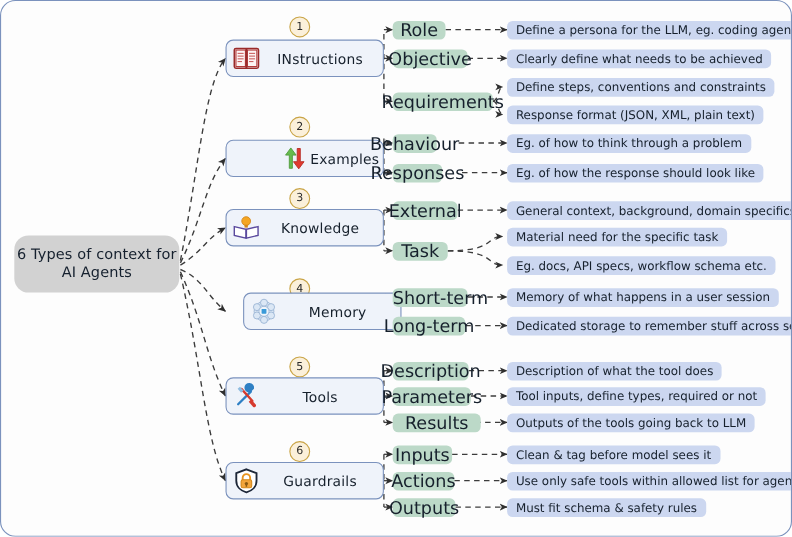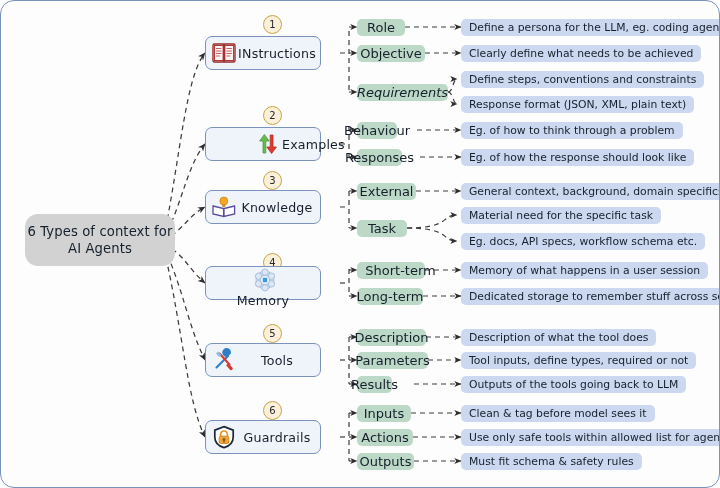--- a/index.html
+++ b/index.html
@@ -13,29 +13,29 @@
     box-sizing:border-box;
     border:1.6px solid #7b92bd;
     border-radius:14px;
     background:#fdfdfd;
     overflow:hidden;
   }
   #links{position:absolute;left:0;top:0;width:720px;height:488px;pointer-events:none;}
 
   
   .root{
-    position:absolute;left:24px;top:213px;width:150px;height:52px;
+    position:absolute;left:12px;top:213px;width:150px;height:52px;
     background:#d2d2d2;border-radius:13px;
     display:flex;align-items:center;justify-content:center;text-align:center;
     color:#15202e;font-size:13.2px;line-height:1.32;letter-spacing:.1px;
   }
 
   
   .topic{
-    position:absolute;height:34px;width:116px;
+    position:absolute;height:34px;width:144px;
     background:#eff3fa;border:1.4px solid #7b92bd;border-radius:7px;
     display:flex;align-items:center;box-sizing:border-box;padding-left:4px;
   }
   .topic .tlabel{
     flex:1;text-align:center;font-size:12.6px;color:#16202c;letter-spacing:.2px;
     padding-right:4px;
   }
   .ticon{width:28px;height:26px;flex:none;display:block;}
 
   
@@ -43,21 +43,21 @@
     position:absolute;width:17px;height:17px;border-radius:50%;
     background:#fbf0da;border:1.4px solid #c9a446;
     display:flex;align-items:center;justify-content:center;
     font-size:10px;color:#2a2a2a;
   }
 
   
   .sub{
     position:absolute;height:17px;background:#bcd9c8;border-radius:5px;
     display:flex;align-items:center;justify-content:center;
-    font-size:13px;color:#16202c;white-space:nowrap;padding:0 9px;
+    font-size:16px;color:#16202c;white-space:nowrap;padding:0 9px;
     box-sizing:border-box;
   }
 
   
   .desc{
     position:absolute;height:17px;background:#ccd7f0;border-radius:5px;
     display:flex;align-items:center;
     font-size:10.8px;color:#16202c;white-space:nowrap;padding:0 8px;
     box-sizing:border-box;
   }
@@ -144,21 +144,21 @@
       <rect x="13.1" y="4" width="1.8" height="18" fill="#9a2b2b"></rect>
       <g stroke="#c45050" stroke-width=".9">
         <path d="M6,8.5h5.5M6,11h5.5M6,13.5h5.5M6,16h4"></path>
         <path d="M16.4,8.5h5.5M16.4,11h5.5M16.4,13.5h5.5M16.4,16h4"></path>
       </g>
     </svg>
     <span class="tlabel">INstructions</span>
   </div>
   <div class="sub" style="left:356px;top:18px;width:48px;">Role</div>
   <div class="sub" style="left:356px;top:44px;width:68px;">Objective</div>
-  <div class="sub" style="left:356px;top:83px;width:91px;font-style:italic;">Requirements</div>
+  <div class="sub" style="left:356px;top:83px;width:91px;">Requirements</div>
   <div class="desc" style="left:460px;top:18px;">Define a persona for the LLM, eg. coding agent, PM</div>
   <div class="desc" style="left:460px;top:44px;">Clearly define what needs to be achieved</div>
   <div class="desc" style="left:460px;top:70px;">Define steps, conventions and constraints</div>
   <div class="desc" style="left:460px;top:95px;">Response format (JSON, XML, plain text)</div>
 
   <div class="badge" style="left:262px;top:105px;">2</div>
   <div class="topic" style="left:204px;top:126px;padding-left:48px;">
     <svg class="ticon" viewBox="0 0 28 26">
       <path d="M9,22 L9,10 L5.6,10 L10.4,3.5 L15.2,10 L11.8,10 L11.8,22 Z" fill="#66bb4e" stroke="#4e9a3a" stroke-width=".8"></path>
       <path d="M19,4 L19,16 L22.4,16 L17.6,22.5 L12.8,16 L16.2,16 L16.2,4 Z" fill="#e03a30" stroke="#b52a22" stroke-width=".8"></path>
@@ -180,21 +180,21 @@
     </svg>
     <span class="tlabel">Knowledge</span>
   </div>
   <div class="sub" style="left:356px;top:182px;width:59px;">External</div>
   <div class="sub" style="left:356px;top:219px;width:50px;">Task</div>
   <div class="desc" style="left:460px;top:182px;">General context, background, domain specifics</div>
   <div class="desc" style="left:460px;top:206px;">Material need for the specific task</div>
   <div class="desc" style="left:460px;top:232px;">Eg. docs, API specs, workflow schema etc.</div>
 
   <div class="badge" style="left:262px;top:252px;">4</div>
-  <div class="topic" style="left:204px;top:265px;flex-direction:column;">
+  <div class="topic" style="left:220px;top:265px;">
     <svg class="ticon" viewBox="0 0 28 26">
       <g fill="#dbe7f5" stroke="#9ab4d4" stroke-width=".8">
         <circle cx="14" cy="13" r="9"></circle>
         <circle cx="7.6" cy="9.2" r="3.2"></circle>
           <circle cx="20.4" cy="9.2" r="3.2"></circle>
         <circle cx="7.6" cy="16.8" r="3.2"></circle>
           <circle cx="20.4" cy="16.8" r="3.2"></circle>
         <circle cx="14" cy="5.2" r="3.2"></circle>
           <circle cx="14" cy="20.8" r="3.2"></circle>
       </g>
@@ -218,21 +218,21 @@
       <g stroke="#d63a2e" stroke-width="2.1" fill="none" stroke-linecap="round">
         <path d="M9.5,6.5 L19.5,17.5"></path>
       </g>
       <path d="M18.3,16.2 l4.2,4.6 a1.6,1.6 0 0 1 -2.3,2.1 l-4.1,-4.7 Z" fill="#d63a2e"></path>
       <path d="M8.2,4.6 l3.2,3.4 l-2.2,2 l-3.2,-3.5 Z" fill="#8fbce0"></path>
     </svg>
     <span class="tlabel">Tools</span>
   </div>
   <div class="sub" style="left:356px;top:328px;width:69px;">Description</div>
   <div class="sub" style="left:356px;top:351px;width:71px;">Parameters</div>
-  <div class="sub" style="left:356px;top:375px;width:35px;">Results</div>
+  <div class="sub" style="left:356px;top:375px;width:80px;">Results</div>
   <div class="desc" style="left:460px;top:328px;">Description of what the tool does</div>
   <div class="desc" style="left:460px;top:351px;">Tool inputs, define types, required or not</div>
   <div class="desc" style="left:460px;top:375px;">Outputs of the tools going back to LLM</div>
 
   <div class="badge" style="left:262px;top:400px;">6</div>
   <div class="topic" style="left:204px;top:419px;">
     <svg class="ticon" viewBox="0 0 28 26">
       <path d="M14,2.6 L23.2,6.2 L23.2,13 C23.2,18.4 19.2,22.2 14,23.6 C8.8,22.2 4.8,18.4 4.8,13 L4.8,6.2 Z" fill="#ffffff" stroke="#1d2738" stroke-width="1.7"></path>
       <path d="M10.6,12.4 L10.6,10.4 a3.4,3.4 0 0 1 6.8,0 l0,2" fill="none" stroke="#e8941f" stroke-width="1.7"></path>
       <rect x="9.2" y="12.2" width="9.6" height="7.2" rx="1.6" fill="#f2a53c" stroke="#d4881a" stroke-width="1"></rect>

